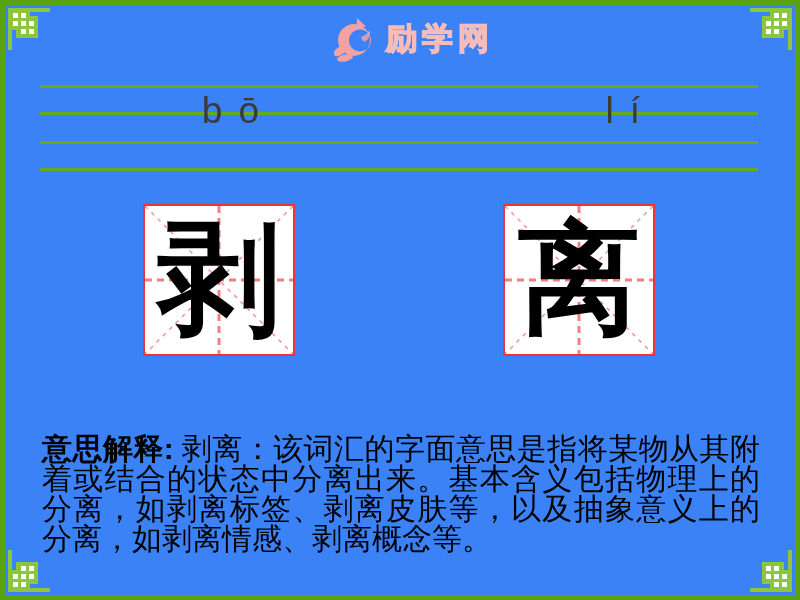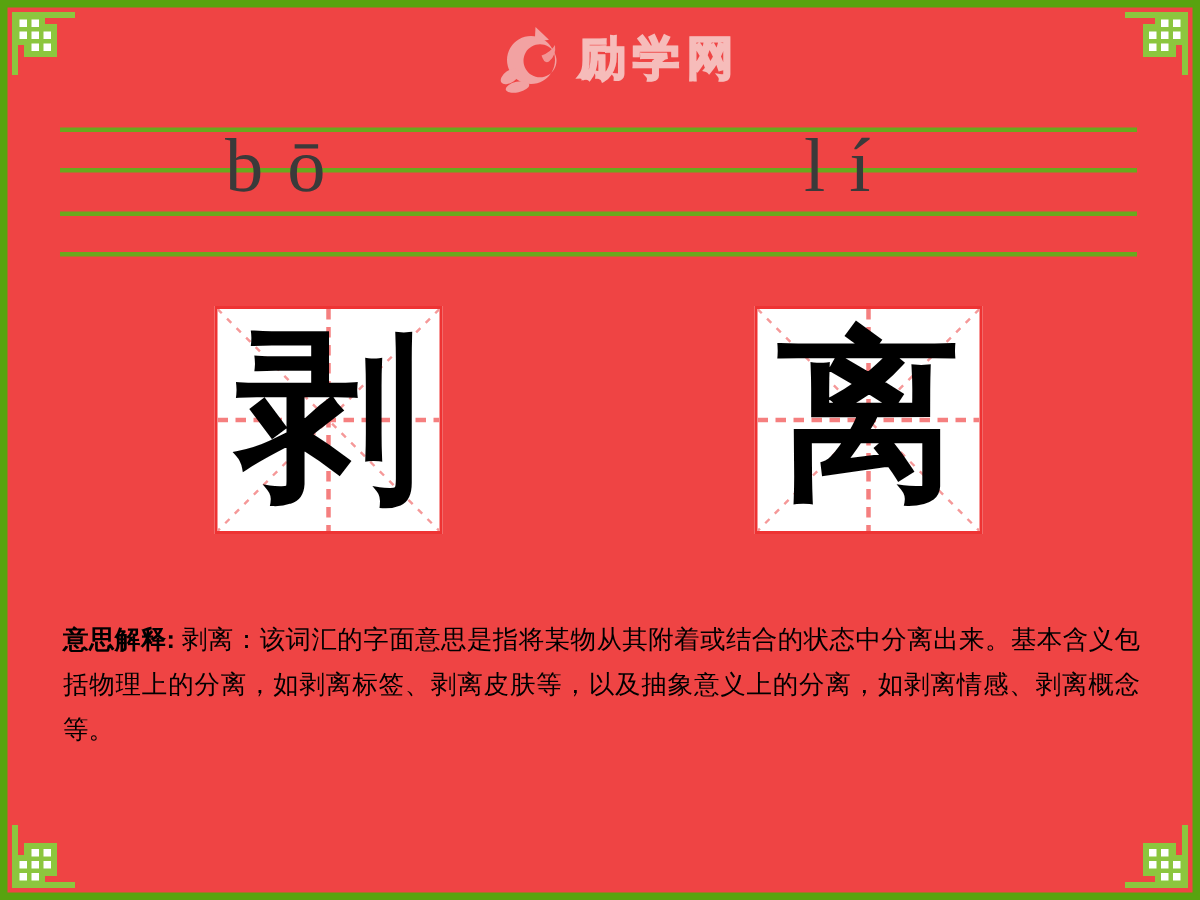--- a/index.html
+++ b/index.html
@@ -8,21 +8,21 @@
     width: 800px;
     height: 600px;
     background: #ffffff;
     overflow: hidden;
     font-family: "Liberation Sans", sans-serif;
   }
   .stage {
     position: relative;
     width: 800px;
     height: 600px;
-    background: #ef4444;
+    background: #3b82f6;
   }
   
   .frame {
     position: absolute;
     inset: 0;
     border: 5px solid #58a30f;
     box-sizing: border-box;
     pointer-events: none;
   }
   .corner {
@@ -62,25 +62,25 @@
     left: 40px;
     width: 718px;
     height: 3px;
     background: #69a91d;
   }
   .pinyin {
     position: absolute;
     top: 87px;
     height: 48px;
     line-height: 48px;
-    font-family: Liberation Serif, serif;
-    font-size: 51px;
+    font-family: Liberation Sans, sans-serif;
+    font-size: 37px;
     color: #3a3a3a;
     letter-spacing: 16px;
-    text-align: left;
+    text-align: right;
   }
   .pinyin.bo { left: 150px; width: 125px; }
   .pinyin.li { left: 536px; width: 120px; }
 
   
   .hanzi-box {
     position: absolute;
     top: 204px;
     width: 152px;
     height: 152px;
@@ -106,23 +106,23 @@
     font-weight: 900;
     font-size: 122px;
     line-height: 1;
     color: #000000;
   }
 
   
   .definition {
     position: absolute;
     left: 42px;
-    top: 412px;
+    top: 434px;
     width: 718px;
-    font-size: 17px;
+    font-size: 30px;
     line-height: 30px;
     color: #000000;
     text-align: justify;
     font-family: "Liberation Serif", "DejaVu Serif", serif;
     margin: 0;
   }
   .definition b {
     font-family: "Liberation Sans", "DejaVu Sans", sans-serif;
     font-weight: bold;
   }

